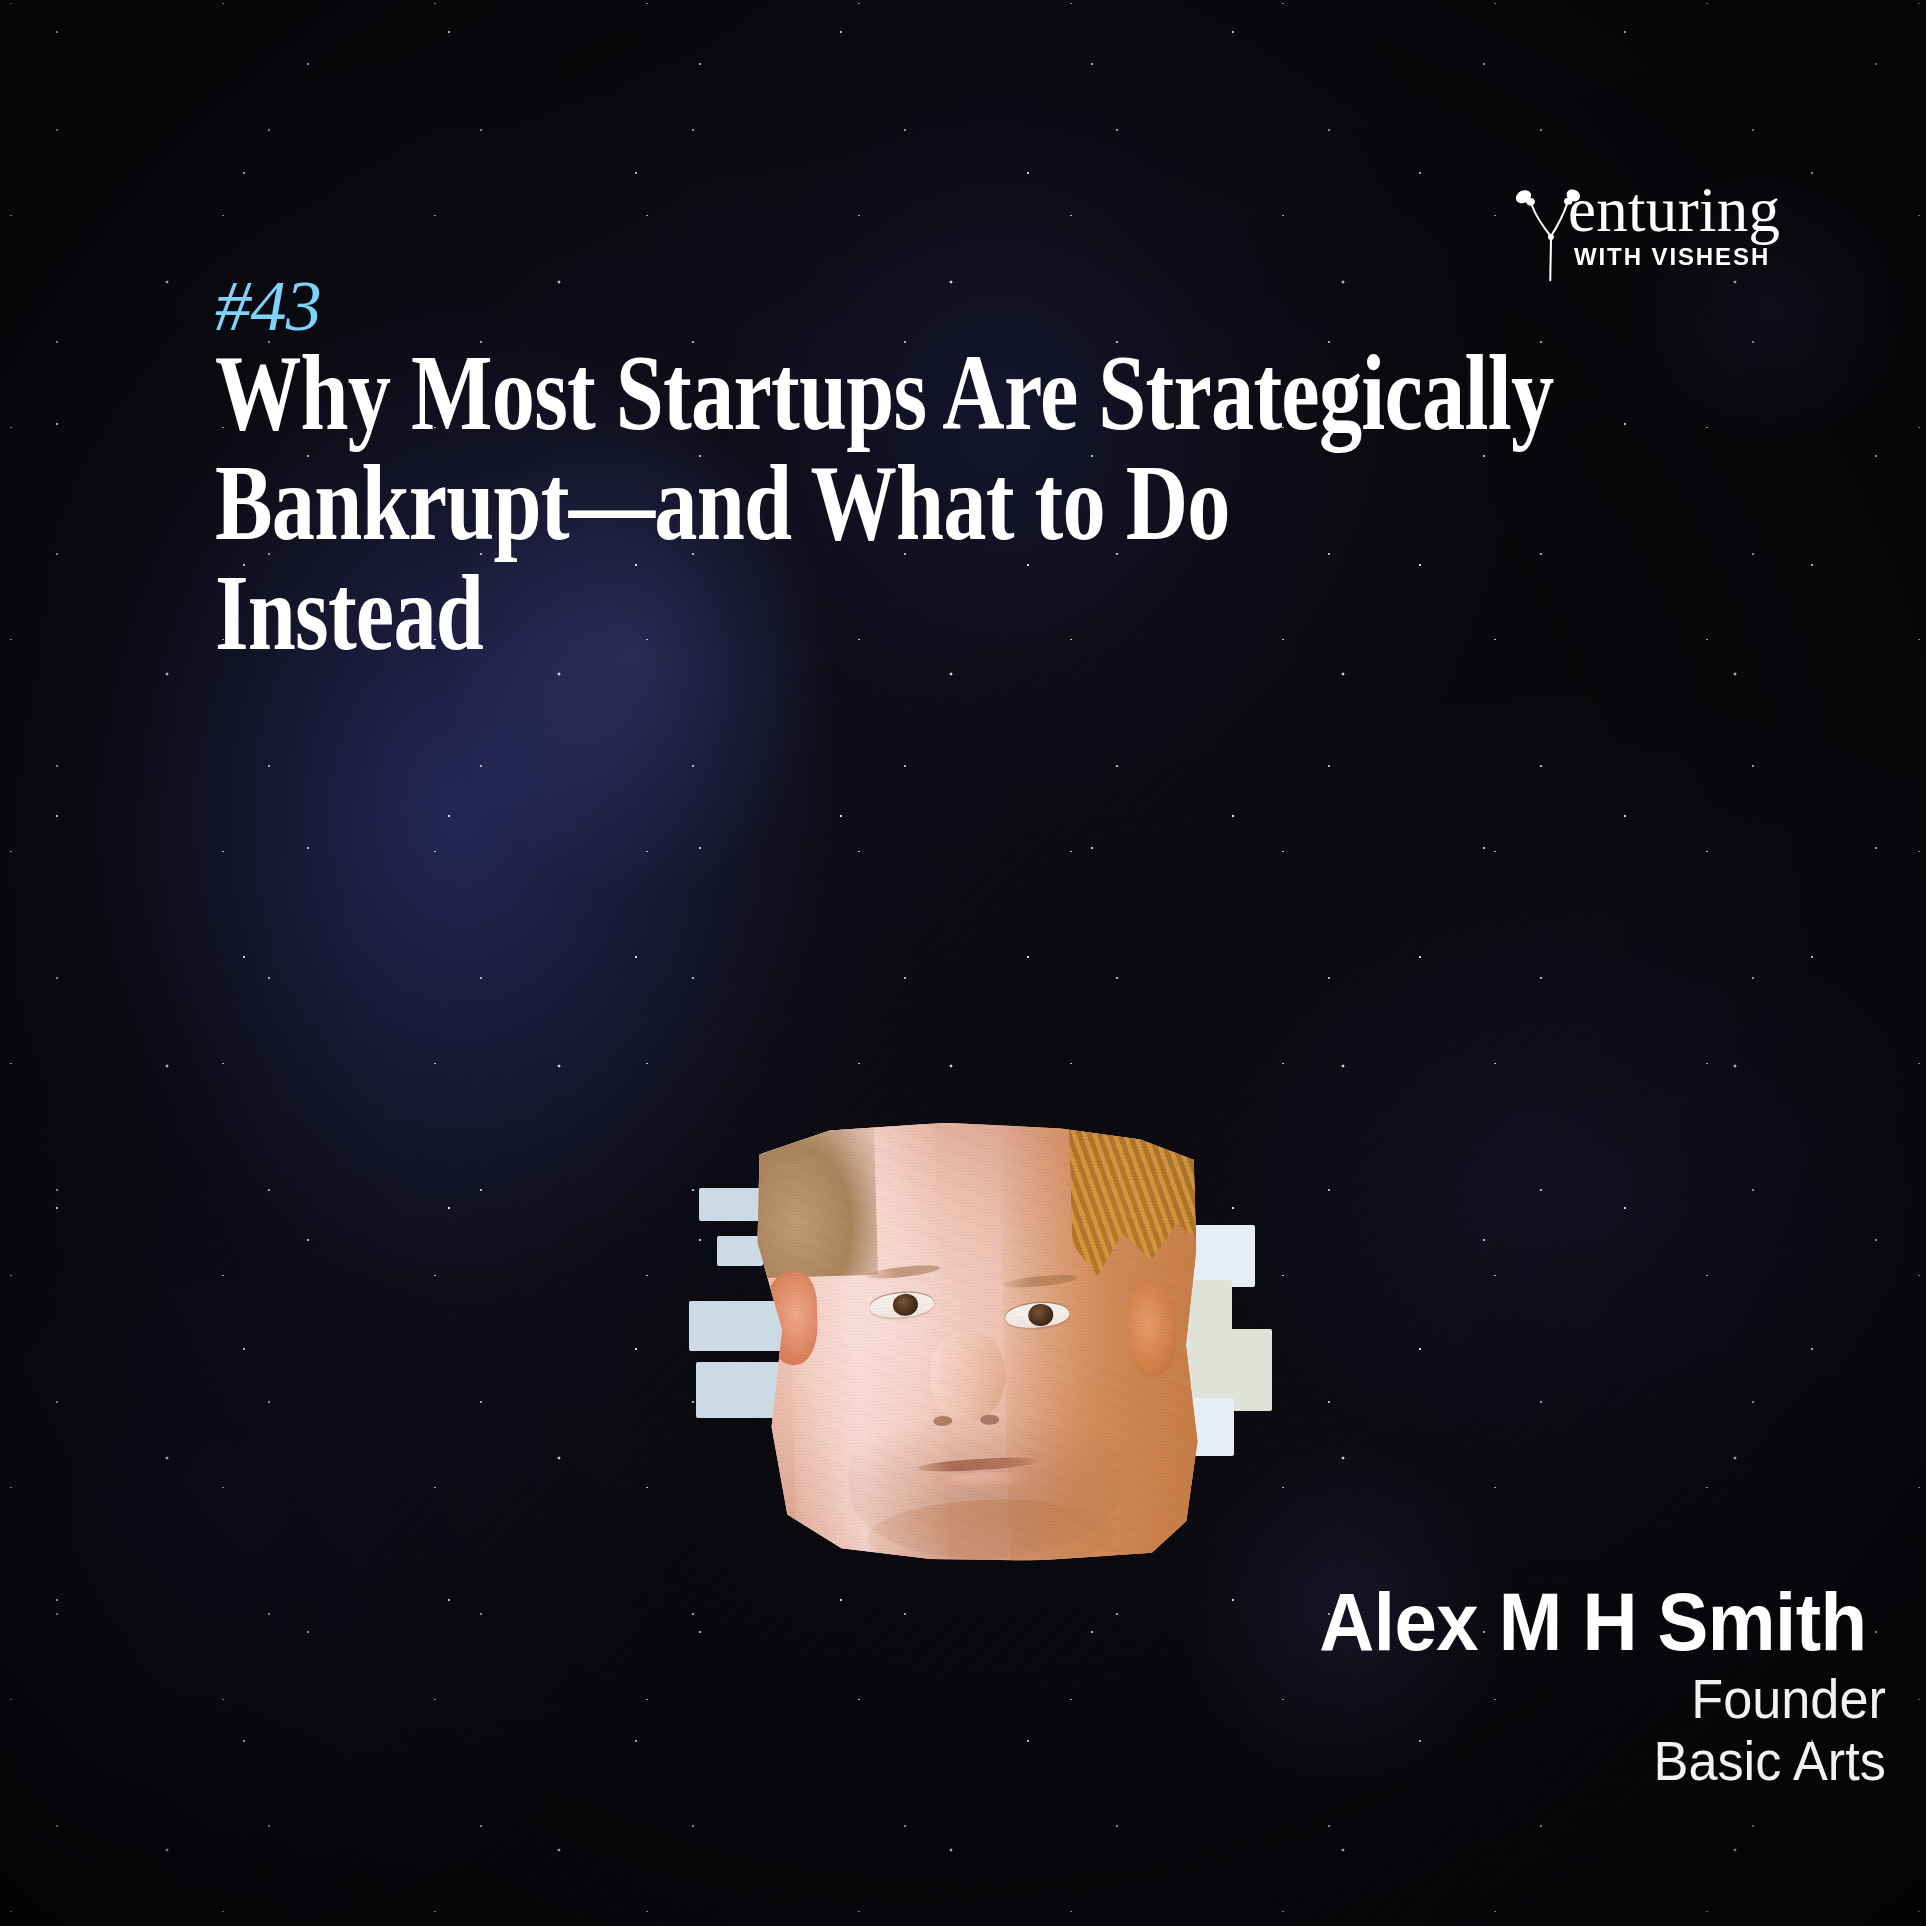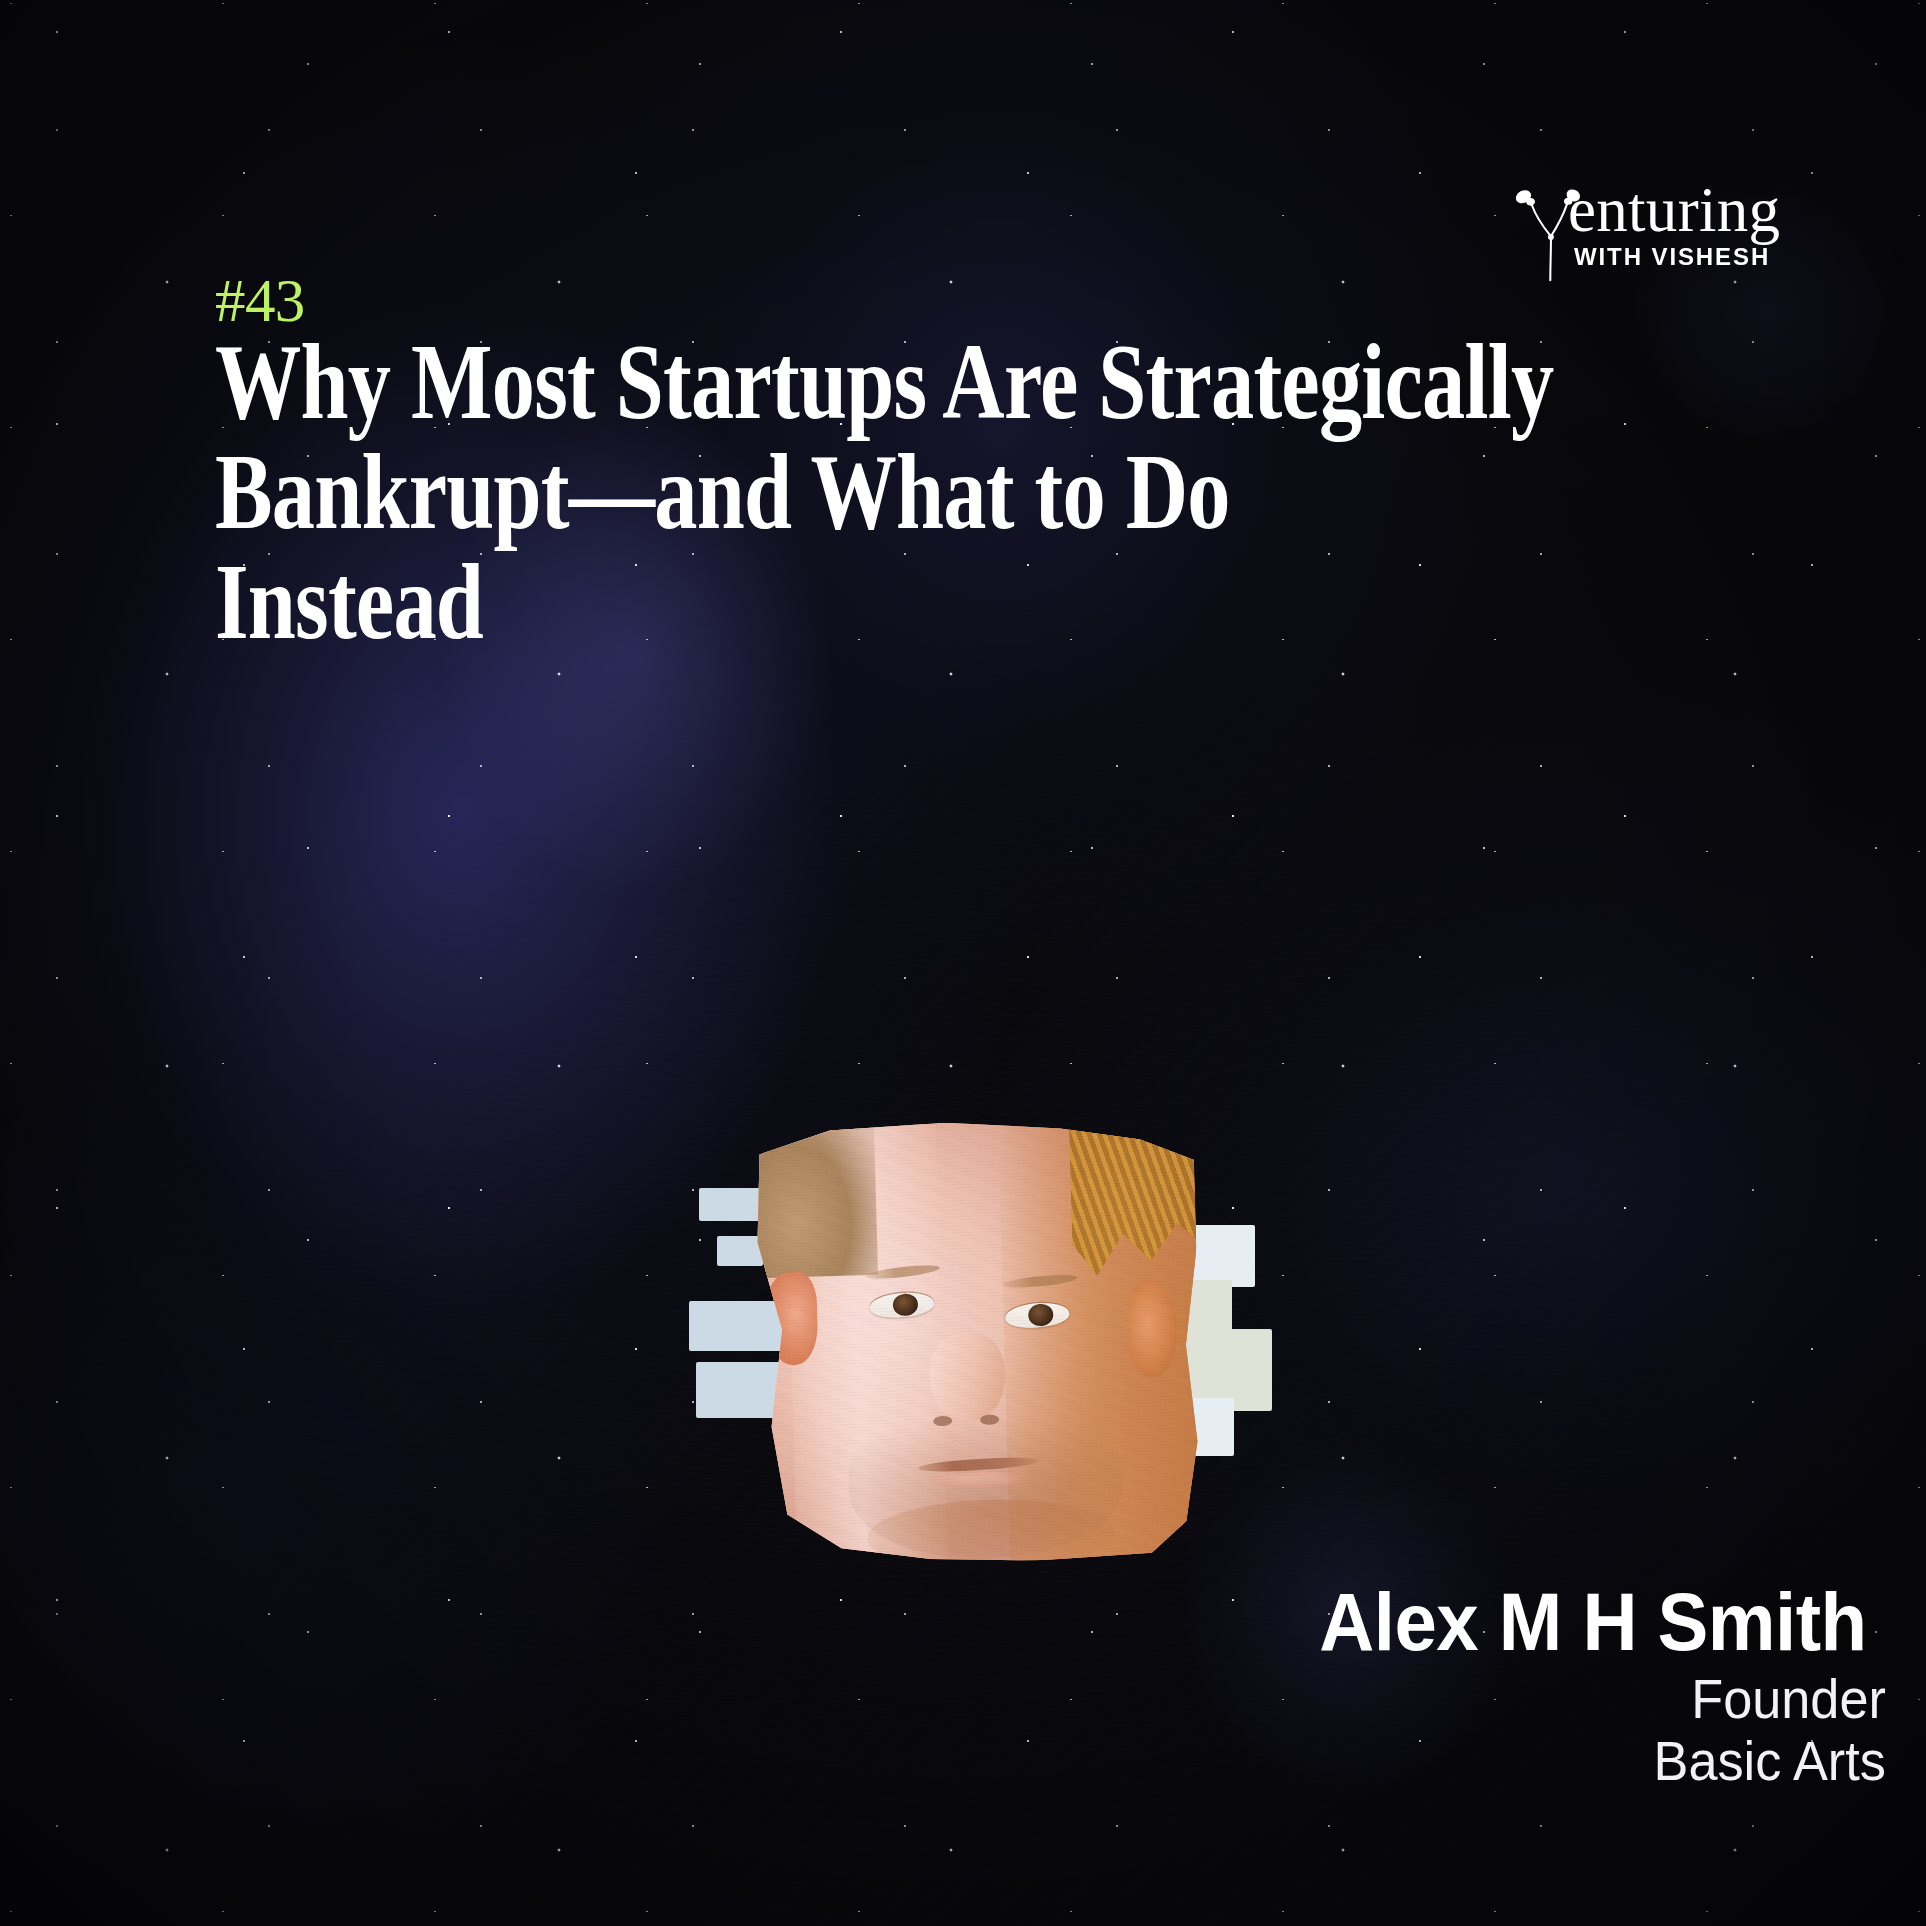--- a/index.html
+++ b/index.html
@@ -135,25 +135,26 @@
 
   
   .title-block {
     position: absolute;
     left: 215px;
     top: 270px;
     width: 1669px;
   }
   .episode-number {
     font-family: "Liberation Serif", "DejaVu Serif", serif;
-    font-size: 61px;
+    font-size: 72px;
     line-height: 1;
-    color: #bef264;
+    color: #7dd3fc;
     letter-spacing: -0.6px;
     margin: 0 0 -3.9px 0;
+    font-style: italic;
   }
   .title {
     font-family: "Liberation Serif", "DejaVu Serif", serif;
     font-weight: 700;
     font-size: 108px;
     line-height: 1.02;
     color: #ffffff;
     letter-spacing: -1px;
     margin: 0;
     transform: scaleX(0.80);

